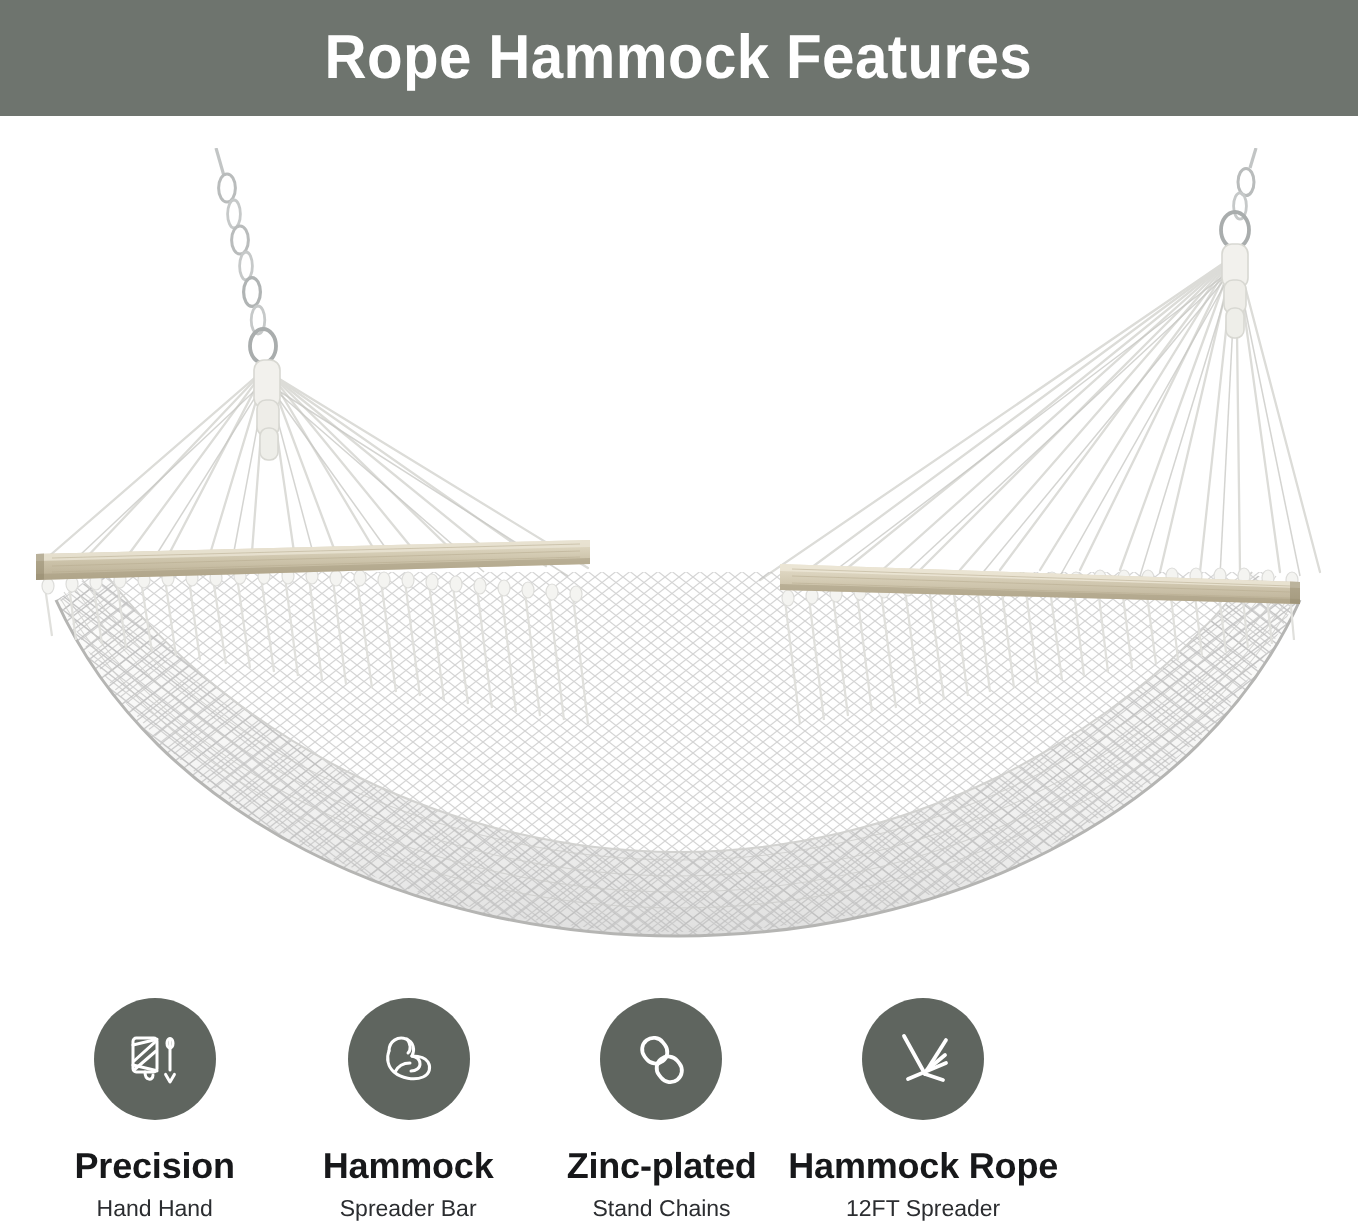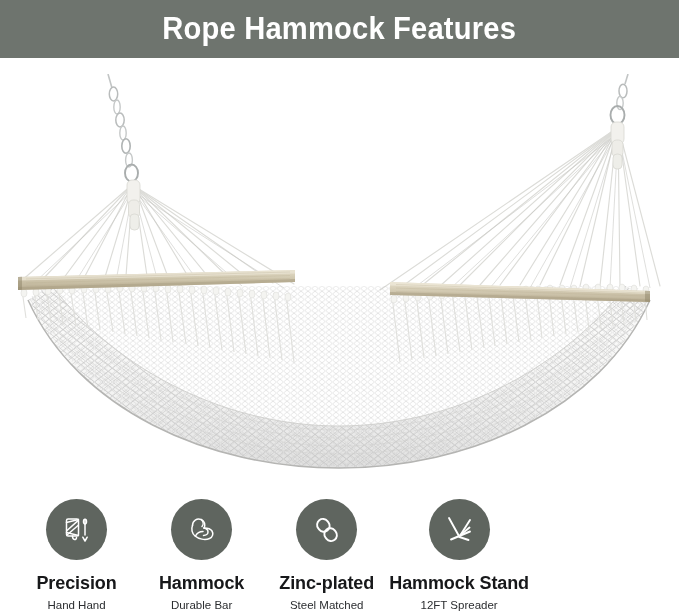--- a/index.html
+++ b/index.html
@@ -397,43 +397,43 @@
       <svg width="36" height="36" viewBox="0 0 36 36" fill="none" stroke="#ffffff" stroke-width="1.5" stroke-linecap="round" stroke-linejoin="round">
         <path d="M8.5 13.5 C 8.5 8.5, 13 6, 17 7.5 C 21 9, 21.5 13, 20 16"></path>
         <path d="M8.5 13.5 C 7 17, 8 21.5, 11 24 C 14.5 27, 21 28.5, 25.5 26.5
                  C 29 25, 29.5 21.5, 28 19 C 26.5 16.5, 23 16, 20 16"></path>
         <path d="M20 16 C 22.5 16.5, 24 18, 24 20 C 24 22, 22 23.5, 19.5 23.5"></path>
         <path d="M11.5 24 C 13 21, 15.5 19.5, 19 19.5"></path>
         <path d="M17.5 7.5 C 19.5 10, 19.5 13, 18 14.5"></path>
       </svg>
     </div>
     <div class="feature-title">Hammock</div>
-    <div class="feature-sub">Durable Bar</div>
+    <div class="feature-sub">Spreader Bar</div>
   </div>
 
   <div class="feature">
     <div class="feature-circle">
       <svg width="36" height="36" viewBox="0 0 36 36" fill="none" stroke="#ffffff" stroke-width="1.9" stroke-linecap="round" stroke-linejoin="round">
         <g transform="rotate(-38 18 18)">
           <rect x="12.2" y="5.5" width="11.6" height="13.2" rx="5.8"></rect>
           <rect x="12.2" y="17.3" width="11.6" height="13.2" rx="5.8"></rect>
         </g>
       </svg>
     </div>
     <div class="feature-title">Zinc-plated</div>
-    <div class="feature-sub">Steel Matched</div>
+    <div class="feature-sub">Stand Chains</div>
   </div>
 
   <div class="feature">
     <div class="feature-circle">
       <svg width="38" height="38" viewBox="0 0 38 38" fill="none" stroke="#ffffff" stroke-width="1.9" stroke-linecap="round" stroke-linejoin="round">
         <path d="M9 7 L 19.5 26"></path>
         <path d="M30 9 L 20.5 24"></path>
         <path d="M11 28.5 L 30 20.5"></path>
         <path d="M19.5 26 L 28.5 29"></path>
         <path d="M20.5 24 L 29.5 16.5"></path>
       </svg>
     </div>
-    <div class="feature-title">Hammock Stand</div>
+    <div class="feature-title">Hammock Rope</div>
     <div class="feature-sub">12FT Spreader</div>
   </div>
 
 </div>
 
 </body></html>

